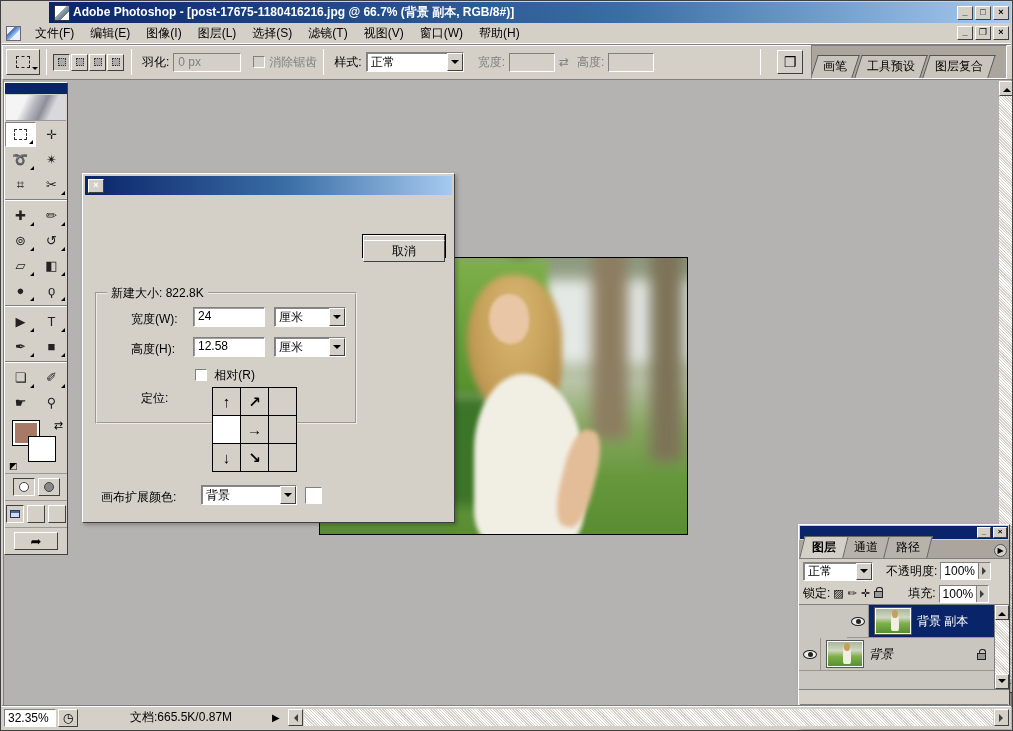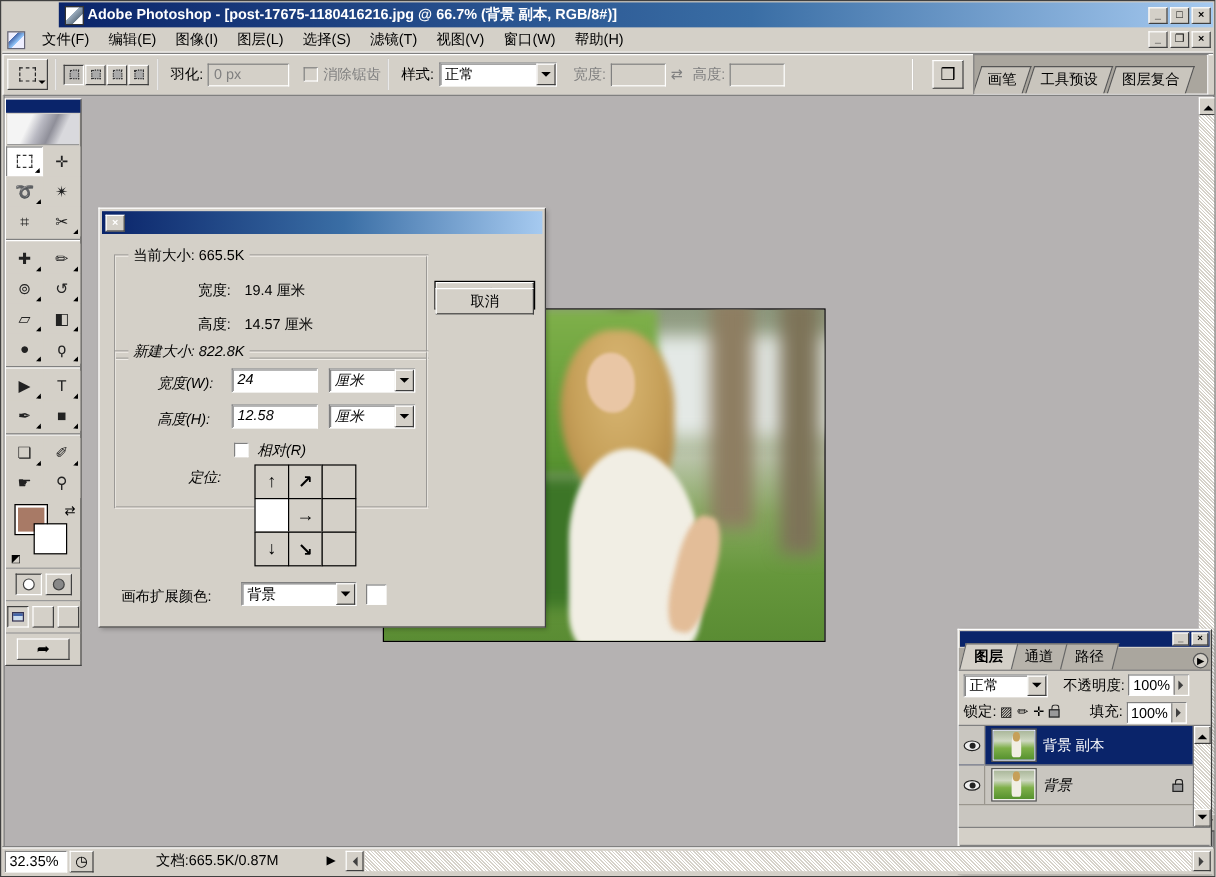--- a/index.html
+++ b/index.html
@@ -379,32 +379,25 @@
             <span>➦</span>
           </div>
       </div>
     </div>
 
     <div id="dialog">
       <div class="dtitle">
         <span class="winbtn">×</span>
       </div>
 
-      <div class="grp" style="left:12px; top:38px; width:262px; height:88px;">
-        <span class="legend">当前大小: 665.5K</span>
-        <div class="drow" style="left:68px; top:20px;"><span>宽度:</span>
-          <span style="margin-left:8px;">19.4 厘米</span></div>
-        <div class="drow" style="left:68px; top:48px;"><span>高度:</span>
-          <span style="margin-left:8px;">14.57 厘米</span></div>
-      </div>
 
       <div class="dbtn default" style="top:37px;margin-top:24px;">确定</div>
       <div class="dbtn" style="top:66px;">取消</div>
 
-      <div class="grp" style="left:12px; top:118px; width:262px; height:132px;font-style:italic;">
+      <div class="grp" style="left:12px; top:118px; width:262px; height:132px;">
         <span class="legend">新建大小: 822.8K</span>
 
         <div class="drow" style="left:34px; top:17px;"><span>宽度(W):</span></div>
         <div class="dinput" style="left:96px; top:13px; width:72px; height:20px;">24</div>
         <div class="selbox" style="left:177px; top:13px; width:72px; height:20px;">
           <span class="sval">厘米</span>
           <span class="sbtn">
               <span class="tri-down" style="margin-top:4px;"></span>
             </span>
         </div>
@@ -416,21 +409,21 @@
           <span class="sbtn">
               <span class="tri-down" style="margin-top:4px;"></span>
             </span>
         </div>
 
         <div class="drow" style="left:98px; top:73px;">
           <span class="cbx" style="background:#fff;"></span>
           <span>相对(R)</span>
         </div>
 
-        <div class="drow" style="left:60px; top:96px;"><span>定位:</span></div>
+        <div class="drow" style="left:44px; top:96px;"><span>定位:</span></div>
         <div id="anchor-grid" style="left:116px; top:94px;">
           <div class="cell">↑</div>
           <div class="cell">↗</div>
           <div class="cell"></div>
           <div class="cell sel"></div>
           <div class="cell">→</div>
           <div class="cell"></div>
           <div class="cell">↓</div>
           <div class="cell">↘</div>
           <div class="cell"></div>
@@ -486,21 +479,21 @@
       </span>
       <span style="margin-left:22px;">填充:</span>
       <div class="pval">
         <span class="v">100%</span>
         <span class="ar">
             <span class="tri-right" style="margin-left:2px;"></span>
           </span>
       </div>
     </div>
     <div id="layerlist">
-      <div class="lrow selected" style="margin-right:15px;">
+      <div class="lrow selected" style="margin-right:15px;margin-left:48px;">
         <div class="eyecell">
             <span class="eye"></span>
           </div>
         <div class="lthumb"></div>
         <div class="lname">背景 副本</div>
       </div>
       <div class="lrow" style="margin-right:15px;">
         <div class="eyecell">
             <span class="eye"></span>
           </div>

